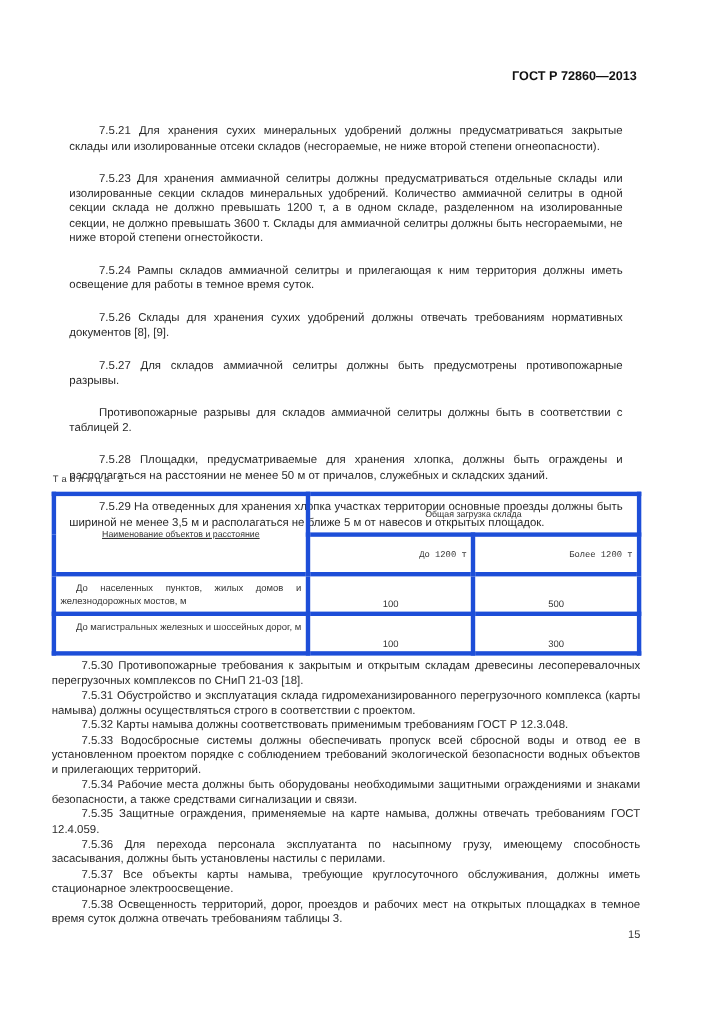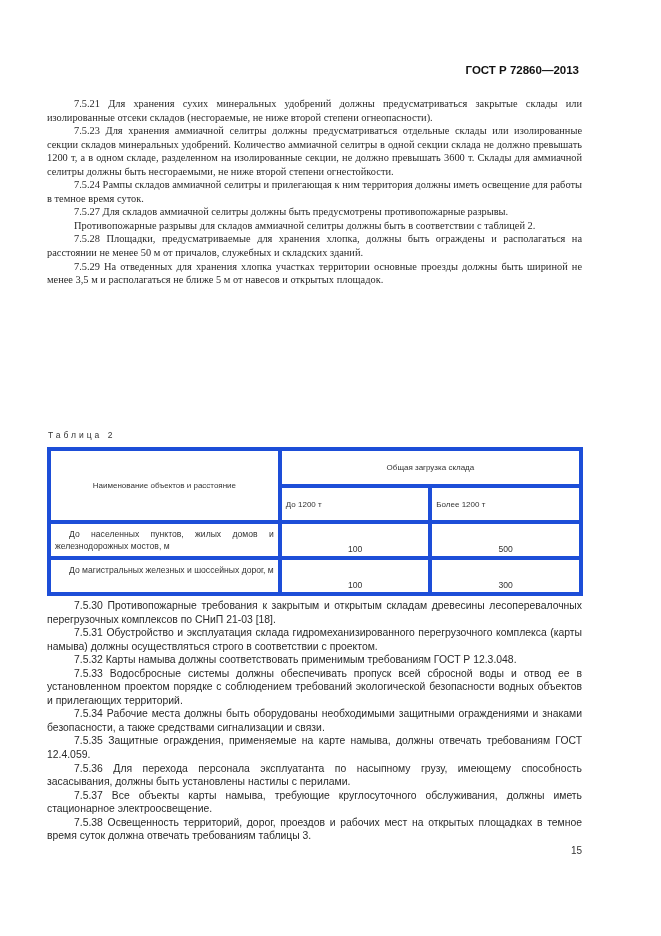--- a/index.html
+++ b/index.html
@@ -1,55 +1,56 @@
 <!DOCTYPE html>
 <html><head>
   <meta charset="utf-8">
   <style>
     html, body { margin: 0; padding: 0; background: #ffffff; }
     body { width: 661px; height: 936px; position: relative; overflow: hidden;
            font-family: "Liberation Sans", sans-serif; color: #2a2a2a; }
     .header { position: absolute; top: 64px; right: 82px; font-weight: bold; font-size: 11.5px; color: #111; }
     .body-text { position: absolute; left: 47px; top: 97px; width: 535px; font-size: 10.4px; line-height: 13.55px; }
-    .body-text p { margin: 0; text-indent: 27px; text-align: justify; font-family: Liberation Serif, serif; }
+    .body-text p { margin: 16px; text-indent: 27px; text-align: justify; }
     .body-text2 { position: absolute; left: 47px; top: 599px; width: 535px; font-size: 10.4px; line-height: 13.55px; }
     .body-text2 p { margin: 0; text-indent: 27px; text-align: justify; }
     .table-caption { position: absolute; left: 48px; top: 430px; font-size: 8.5px; letter-spacing: 3px; color: #333; }
     table.t2 { position: absolute; left: 47px; top: 447px; width: 536px; border-collapse: collapse; font-size: 8px; color: #333; }
     table.t2 td { border: 4px solid #1d4ed8; padding: 0 4px; }
     .h-name { width: 223px; text-align: center; vertical-align: middle; }
     .h-group { text-align: center; height: 33px; }
-    .h-sub { text-align: left; height: 32px; width: 142px; }
+    .h-sub { text-align: right; height: 32px; width: 142px; font-family: Liberation Mono, monospace; }
     table.t2 tr.head-last td { border-bottom: 2.5px solid #111; }
     .r-name { font-size: 8.6px; line-height: 12px; text-align: justify; text-indent: 14px; vertical-align: top; padding-top: 4px !important; }
     .r-val { text-align: center; vertical-align: bottom; padding-bottom: 2px !important; font-size: 8.6px; }
     tr.row td { height: 28px; }
     .page-num { position: absolute; left: 571px; top: 845px; font-size: 10px; color: #333; }
   </style>
 </head>
 <body>
 
 <div class="header">ГОСТ Р 72860—2013</div>
 
 <div class="body-text">
   <p>7.5.21  Для хранения сухих минеральных удобрений должны предусматриваться закрытые склады или изолированные отсеки складов (несгораемые, не ниже второй степени огнеопасности).</p>
   <p>7.5.23  Для хранения аммиачной селитры должны предусматриваться отдельные склады или изолированные секции складов минеральных удобрений. Количество аммиачной селитры в одной секции склада не должно превышать 1200 т, а в одном складе, разделенном на изолированные секции, не должно превышать 3600 т. Склады для аммиачной селитры должны быть несгораемыми, не ниже второй степени огнестойкости.</p>
   <p>7.5.24  Рампы складов аммиачной селитры и прилегающая к ним территория должны иметь освещение для работы в темное время суток.</p>
+  <p>7.5.26  Склады для хранения сухих удобрений должны отвечать требованиям нормативных документов [8], [9].</p>
   <p>7.5.27  Для складов аммиачной селитры должны быть предусмотрены противопожарные разрывы.</p>
   <p>Противопожарные разрывы для складов аммиачной селитры должны быть в соответствии с таблицей 2.</p>
   <p>7.5.28  Площадки, предусматриваемые для хранения хлопка, должны быть ограждены и располагаться на расстоянии не менее 50 м от причалов, служебных и складских зданий.</p>
   <p>7.5.29  На отведенных для хранения хлопка участках территории основные проезды должны быть шириной не менее 3,5 м и располагаться не ближе 5 м от навесов и открытых площадок.</p>
 </div>
 
 <div class="table-caption">Таблица 2</div>
 
 <table class="t2">
   <tbody>
       <tr>
-    <td class="h-name" rowspan="2" style="border-bottom: 2.5px solid #111;">Наименование объектов и расстояние</td>
+    <td class="h-name" rowspan="2" style="border-bottom: 2.5px solid #111; text-decoration: underline;">Наименование объектов и расстояние</td>
     <td class="h-group" colspan="2">Общая загрузка склада</td>
   </tr>
   <tr class="head-last">
     <td class="h-sub">До 1200 т</td>
     <td class="h-sub">Более 1200 т</td>
   </tr>
   <tr class="row">
     <td class="r-name">До населенных пунктов, жилых домов и железнодорожных мостов, м</td>
     <td class="r-val">100</td>
     <td class="r-val">500</td>

